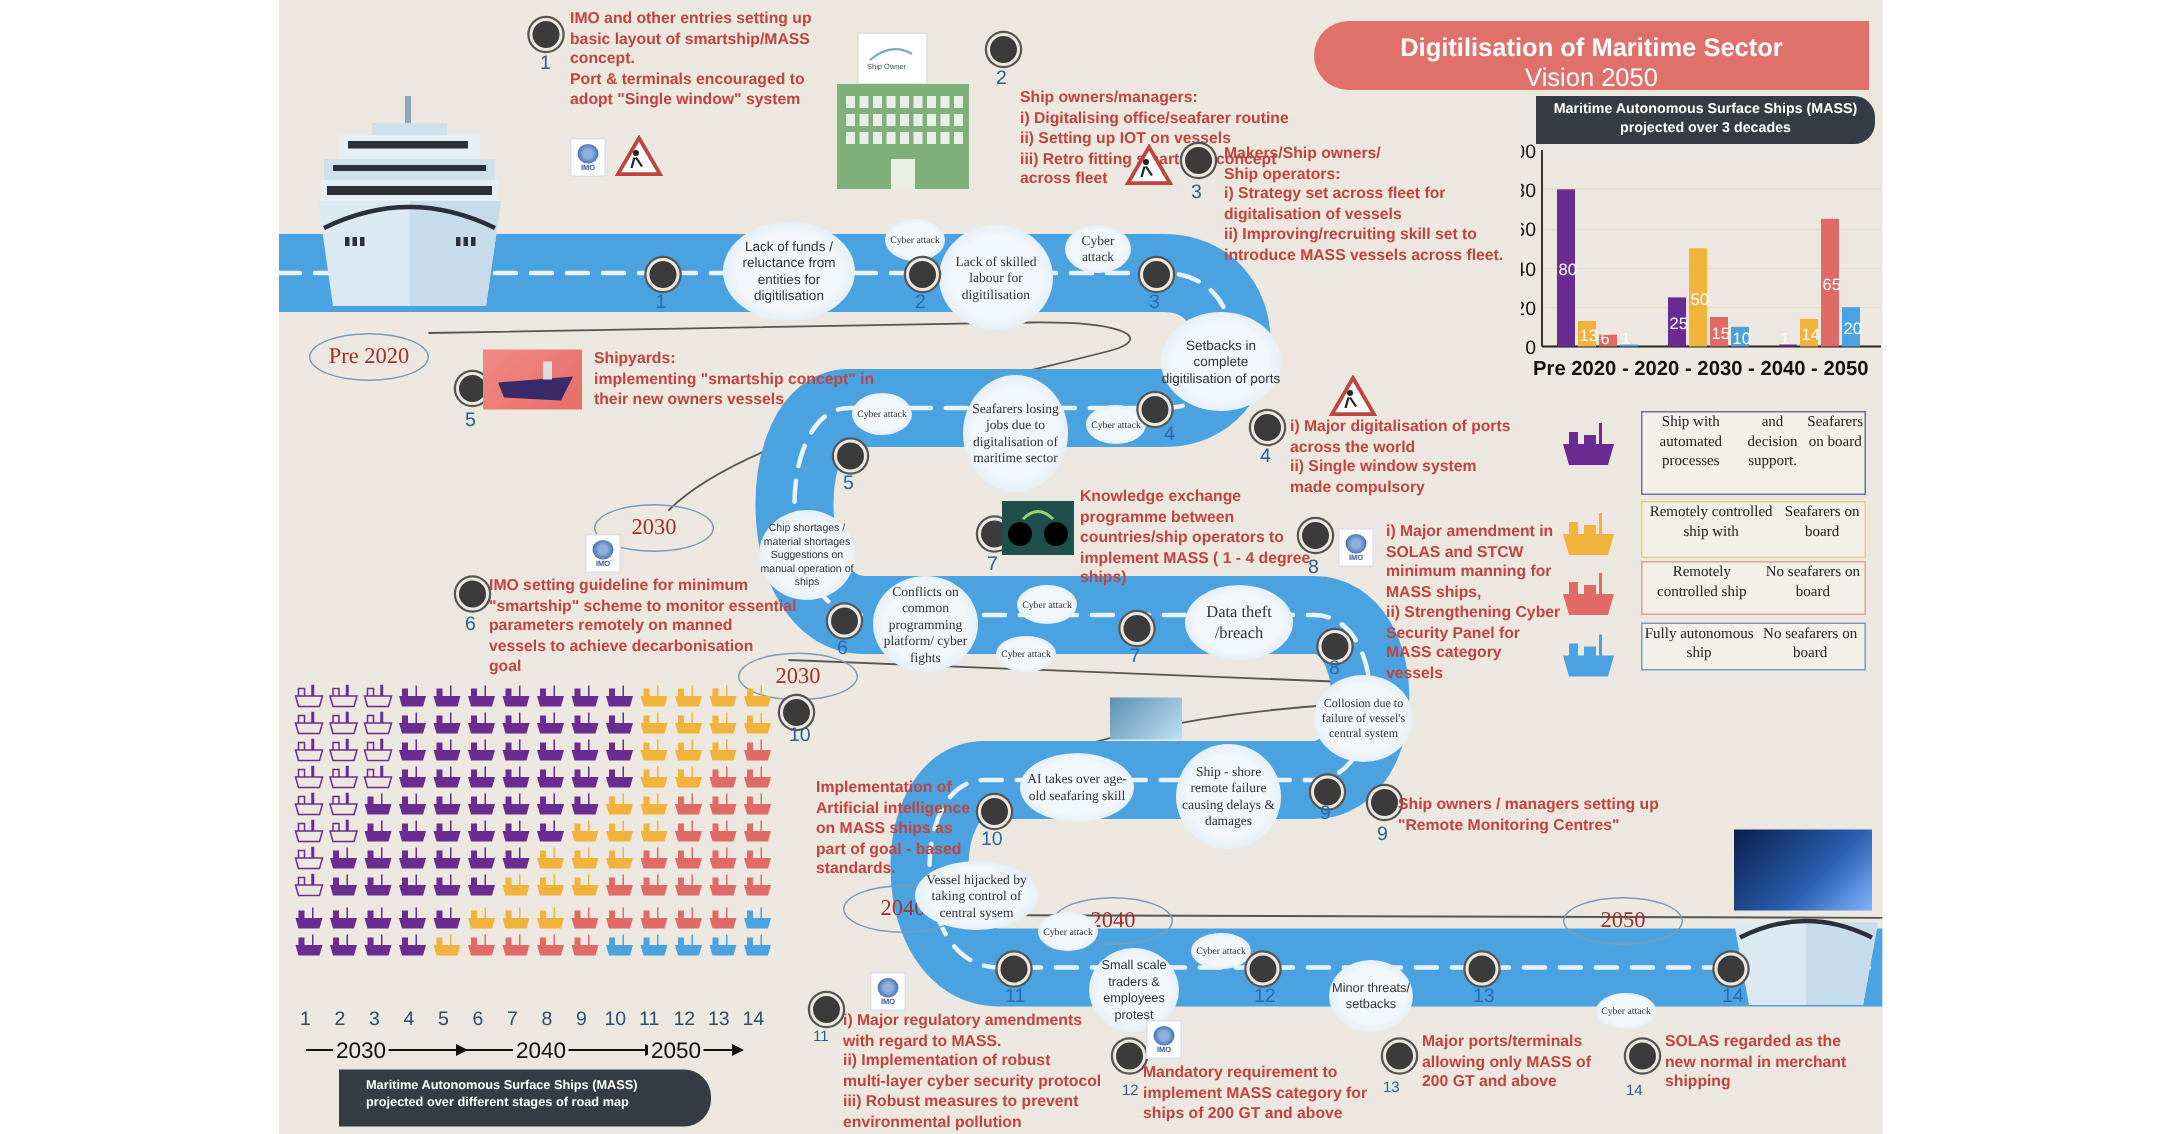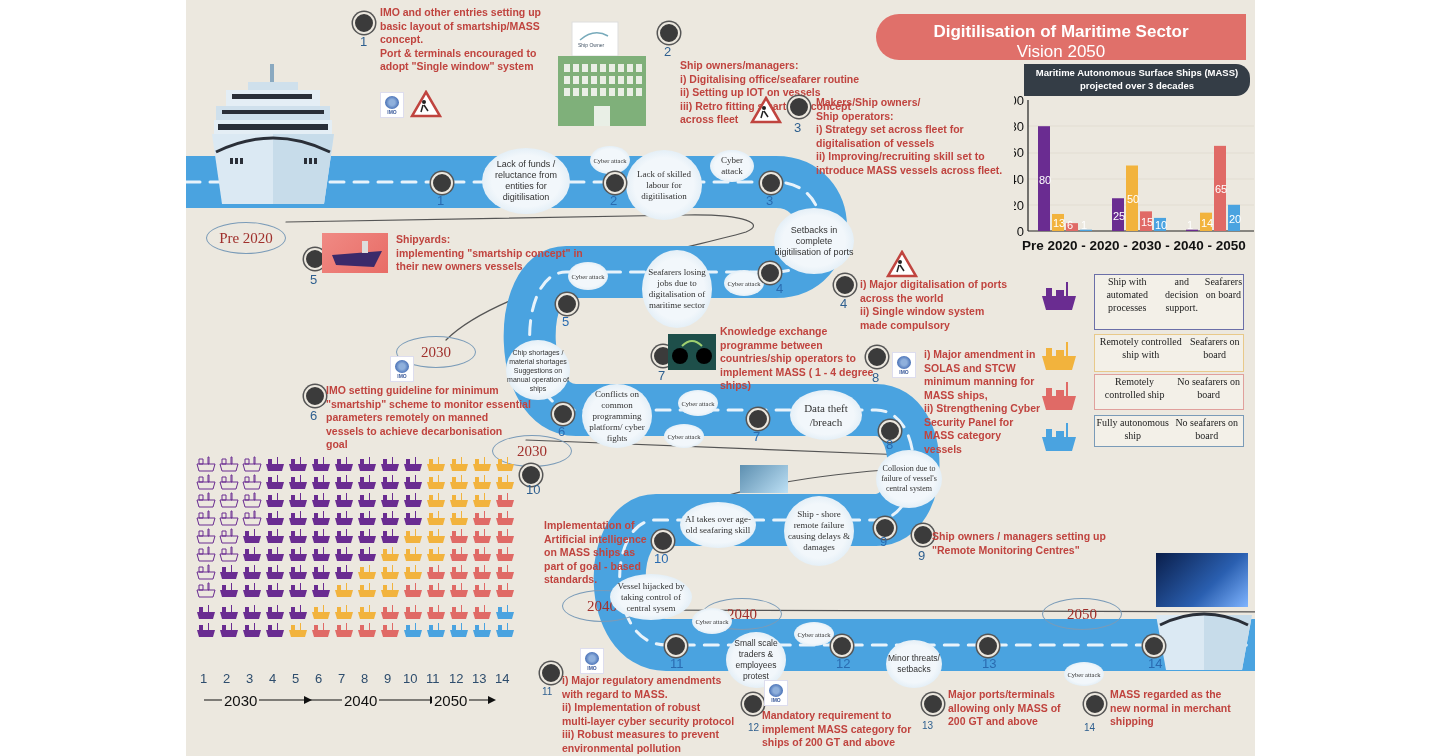--- a/index.html
+++ b/index.html
@@ -332,21 +332,21 @@
       <div class="step-dot" style="left: 736px; top: 693px;"></div>
       <div class="step-num" style="left: 736px; top: 720px; font-size: 10px;">13</div>
       <div class="note" style="left: 762px; top: 688px;">
         <span class="l">Major ports/terminals</span>
         <span class="l">allowing only MASS of</span>
         <span class="l">200 GT and above</span>
       </div>
       <div class="step-dot" style="left: 898px; top: 693px;"></div>
       <div class="step-num" style="left: 898px; top: 722px; font-size: 10px;">14</div>
       <div class="note" style="left: 924px; top: 688px;">
-        <span class="l">MASS regarded as the</span>
+        <span class="l">SOLAS regarded as the</span>
         <span class="l">new normal in merchant</span>
         <span class="l">shipping</span>
       </div>
     </div>
 
   <svg class="abs" style="left:372px;top:20px" width="90" height="110">
     <rect x="14" y="2" width="46" height="34" fill="#fff" stroke="#ddd"></rect>
     <path d="M22 20 Q36 8 50 16" stroke="#7ab" fill="none" stroke-width="1.5"></path>
     <rect x="0" y="36" width="88" height="70" fill="#7fb07a"></rect>
     <g fill="#e9efe6">
@@ -872,14 +872,18 @@
       <div class="axis-num" style="left: 286px; top: 671px;">13</div>
       <div class="axis-num" style="left: 309px; top: 671px;">14</div>
     </div>
   <svg class="abs" style="left:16px;top:690px" width="300" height="20">
     <line x1="2" y1="10" x2="292" y2="10" stroke="#111" stroke-width="1.2"></line>
     <path d="M102 6 L110 10 L102 14 Z M228 6 L236 10 L228 14 Z M286 6 L294 10 L286 14 Z" fill="#111"></path>
   </svg>
   <div class="abs" style="left:36px;top:692px;background:#ece8df;padding:0 2px;font-size:15px;color:#111">2030</div>
   <div class="abs" style="left:156px;top:692px;background:#ece8df;padding:0 2px;font-size:15px;color:#111">2040</div>
   <div class="abs" style="left:246px;top:692px;background:#ece8df;padding:0 2px;font-size:15px;color:#111">2050</div>
+  <div class="road-caption">
+    <div>Maritime Autonomous Surface Ships (MASS)</div>
+    <div>projected over different stages of road map</div>
+  </div>
 
 </div>
 
 </body></html>

